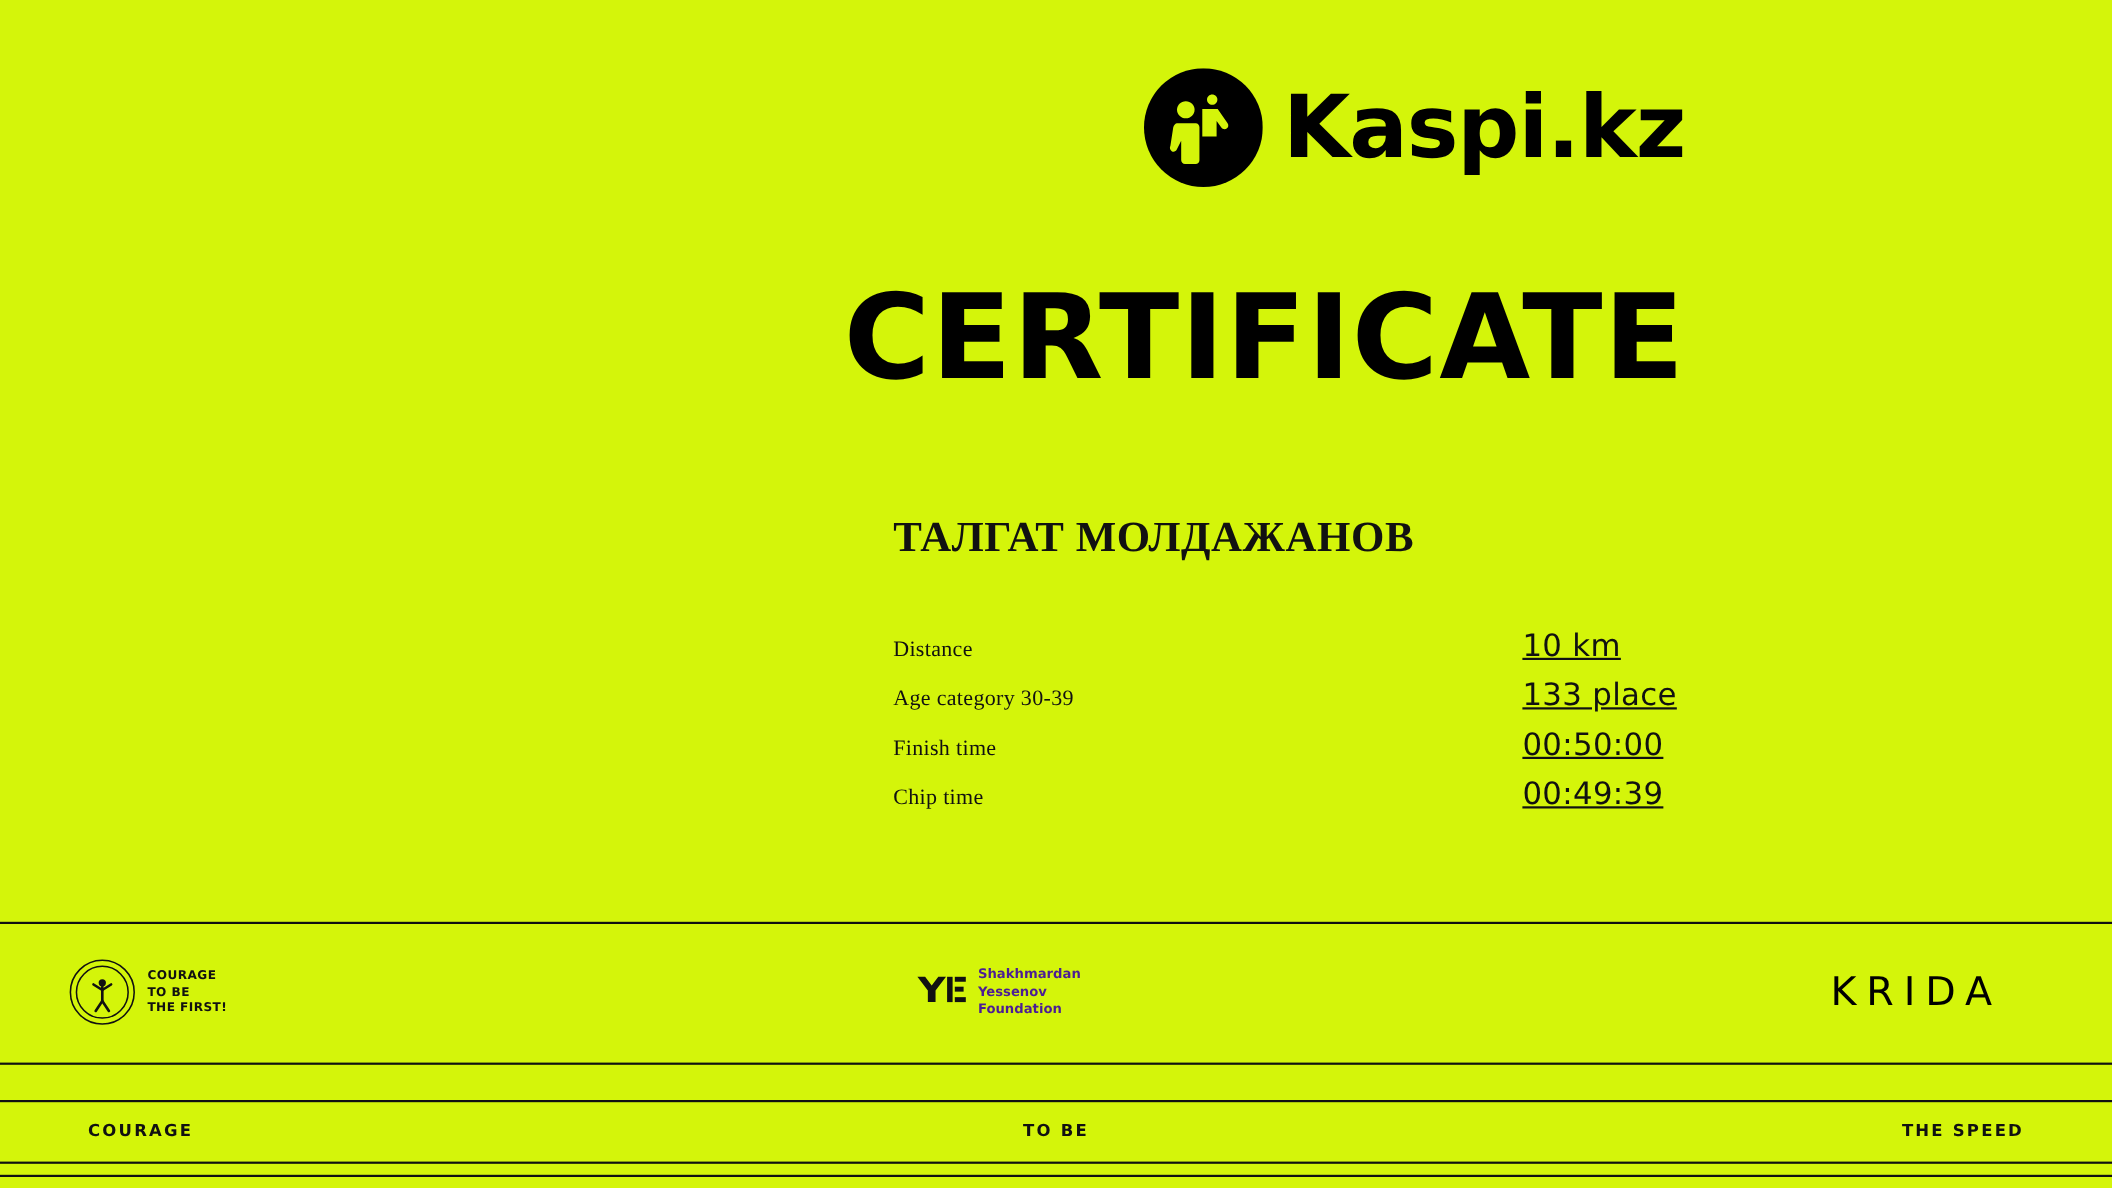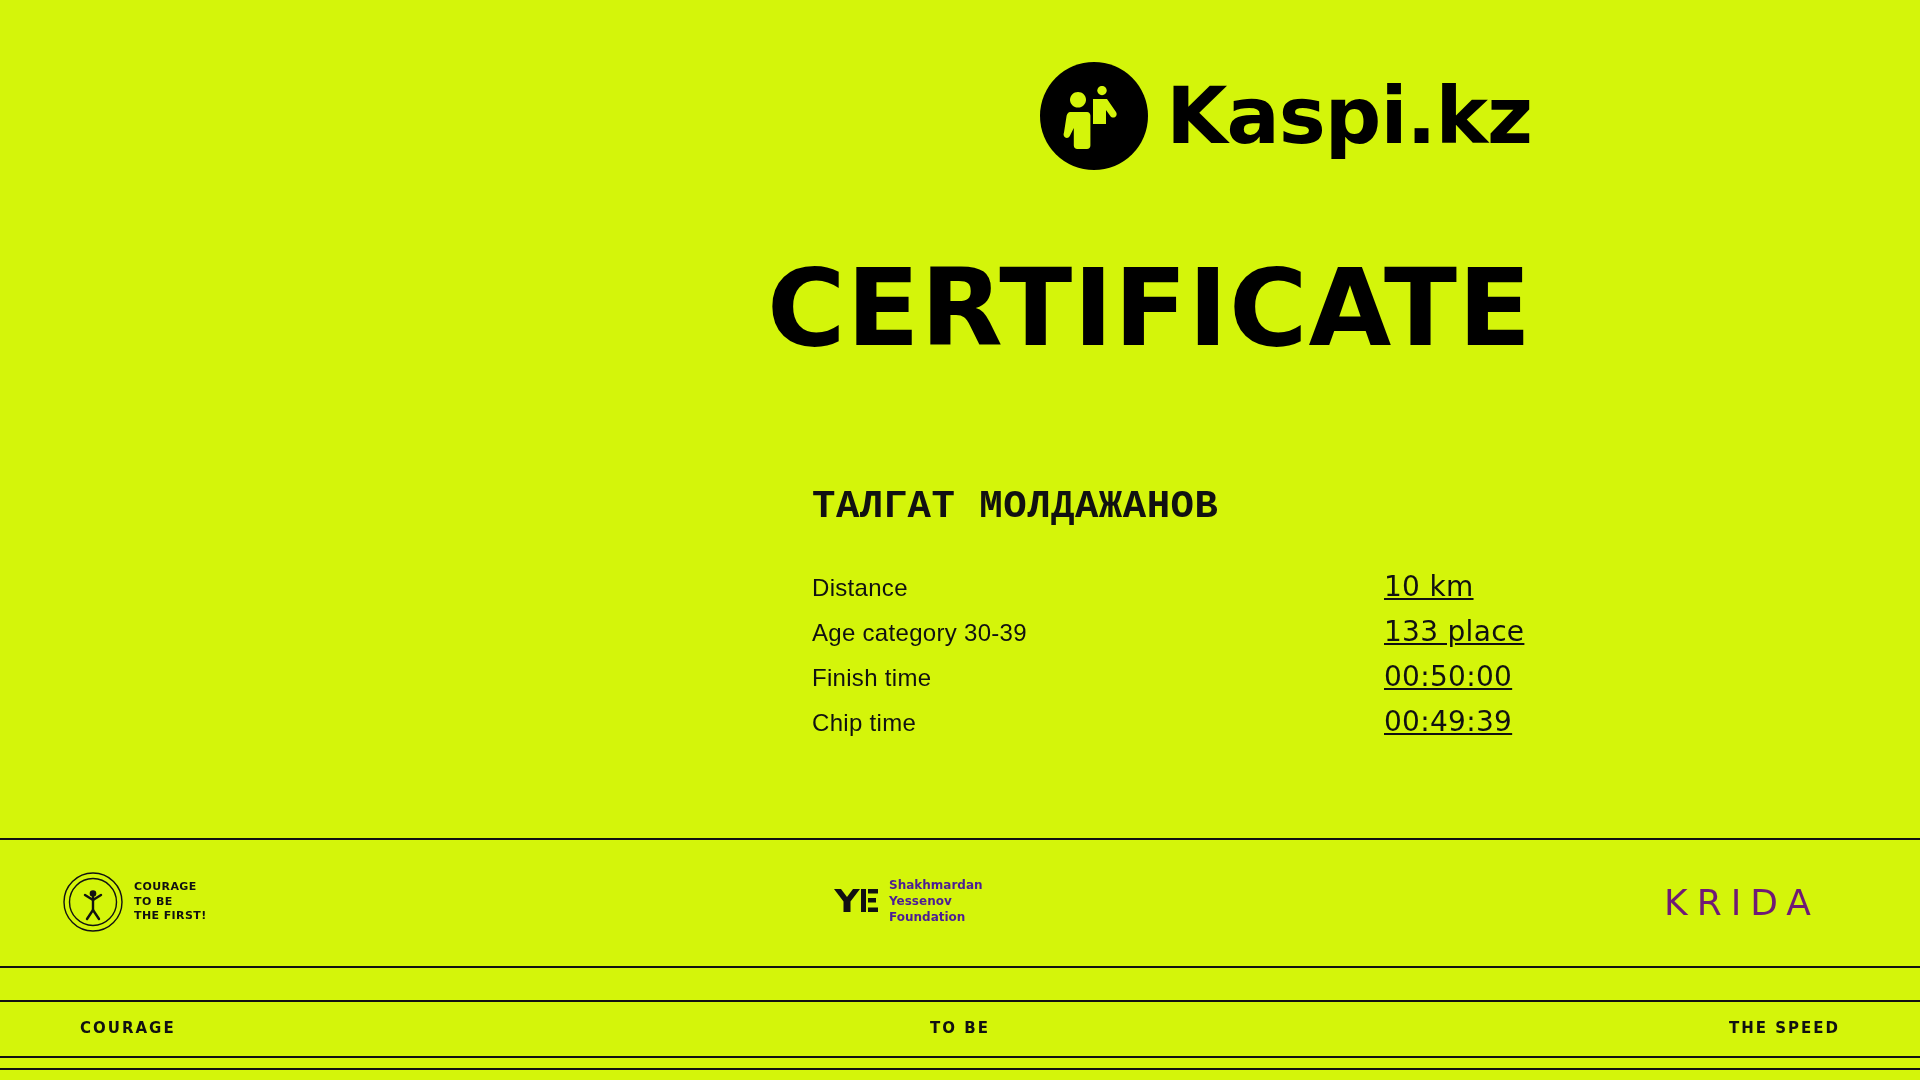--- a/index.html
+++ b/index.html
@@ -76,42 +76,42 @@
     font-size: 37px;
     line-height: 1.25;
     letter-spacing: 1.5px;
     color: #111;
   }
 
   
   .athlete-name {
     position: absolute;
     left: 812px;
-    top: 485px;
-    font-family: Liberation Mono, monospace;
+    top: 466px;
+    font-family: Liberation Serif, serif;
     font-weight: bold;
     font-size: 39px;
     letter-spacing: 0.5px;
     color: #111;
   }
   .results {
     position: absolute;
     left: 812px;
     top: 570px;
     width: 780px;
   }
   .result-row {
     display: flex;
     align-items: baseline;
     margin-bottom: 12px;
   }
   .result-label {
     width: 572px;
-    font-family: Liberation Sans, sans-serif;
-    font-size: 24px;
+    font-family: Liberation Serif, serif;
+    font-size: 20px;
     letter-spacing: 0.3px;
     color: #111;
   }
   .result-value {
     font-family: "DejaVu Sans", sans-serif;
     font-size: 28px;
     letter-spacing: 0.3px;
     color: #111;
     text-decoration: underline;
   }
@@ -172,21 +172,21 @@
     font-size: 12px;
     line-height: 1.33;
     color: #4c1d95;
   }
   .partner-right {
     position: absolute;
     right: 100px;
     font-family: "DejaVu Sans", sans-serif;
     font-size: 36px;
     letter-spacing: 9px;
-    color: #701a75;
+    color: #000000;
   }
 
   
   .bottom-strip {
     position: absolute;
     left: 0;
     top: 1000px;
     width: 1920px;
     height: 56px;
     display: flex;

